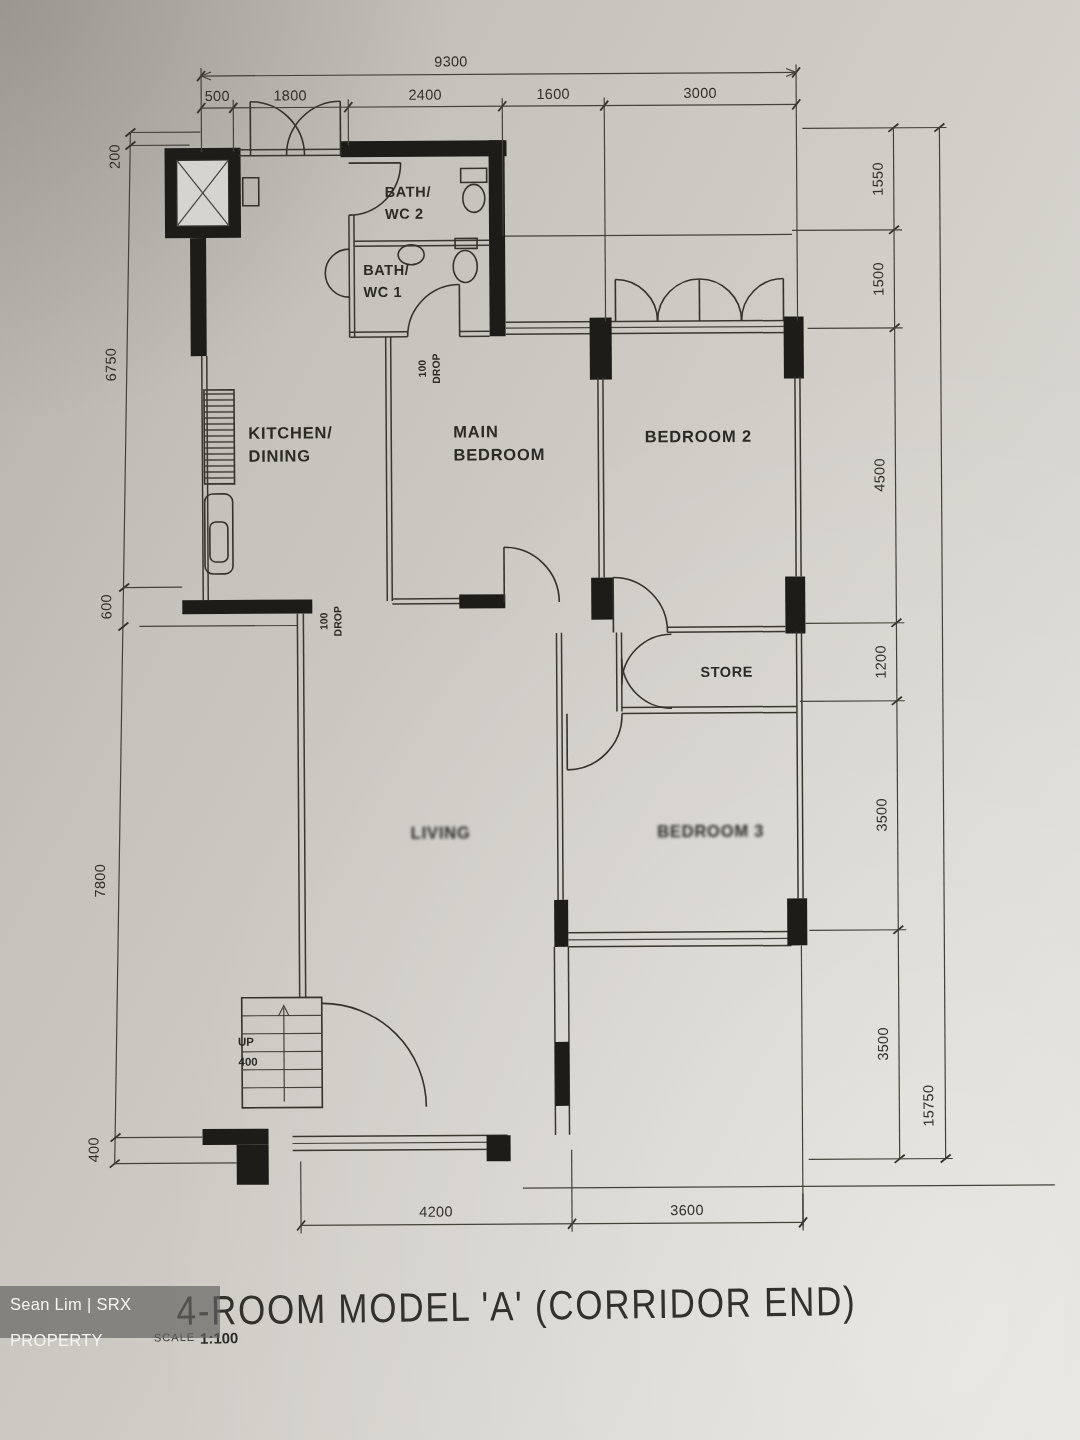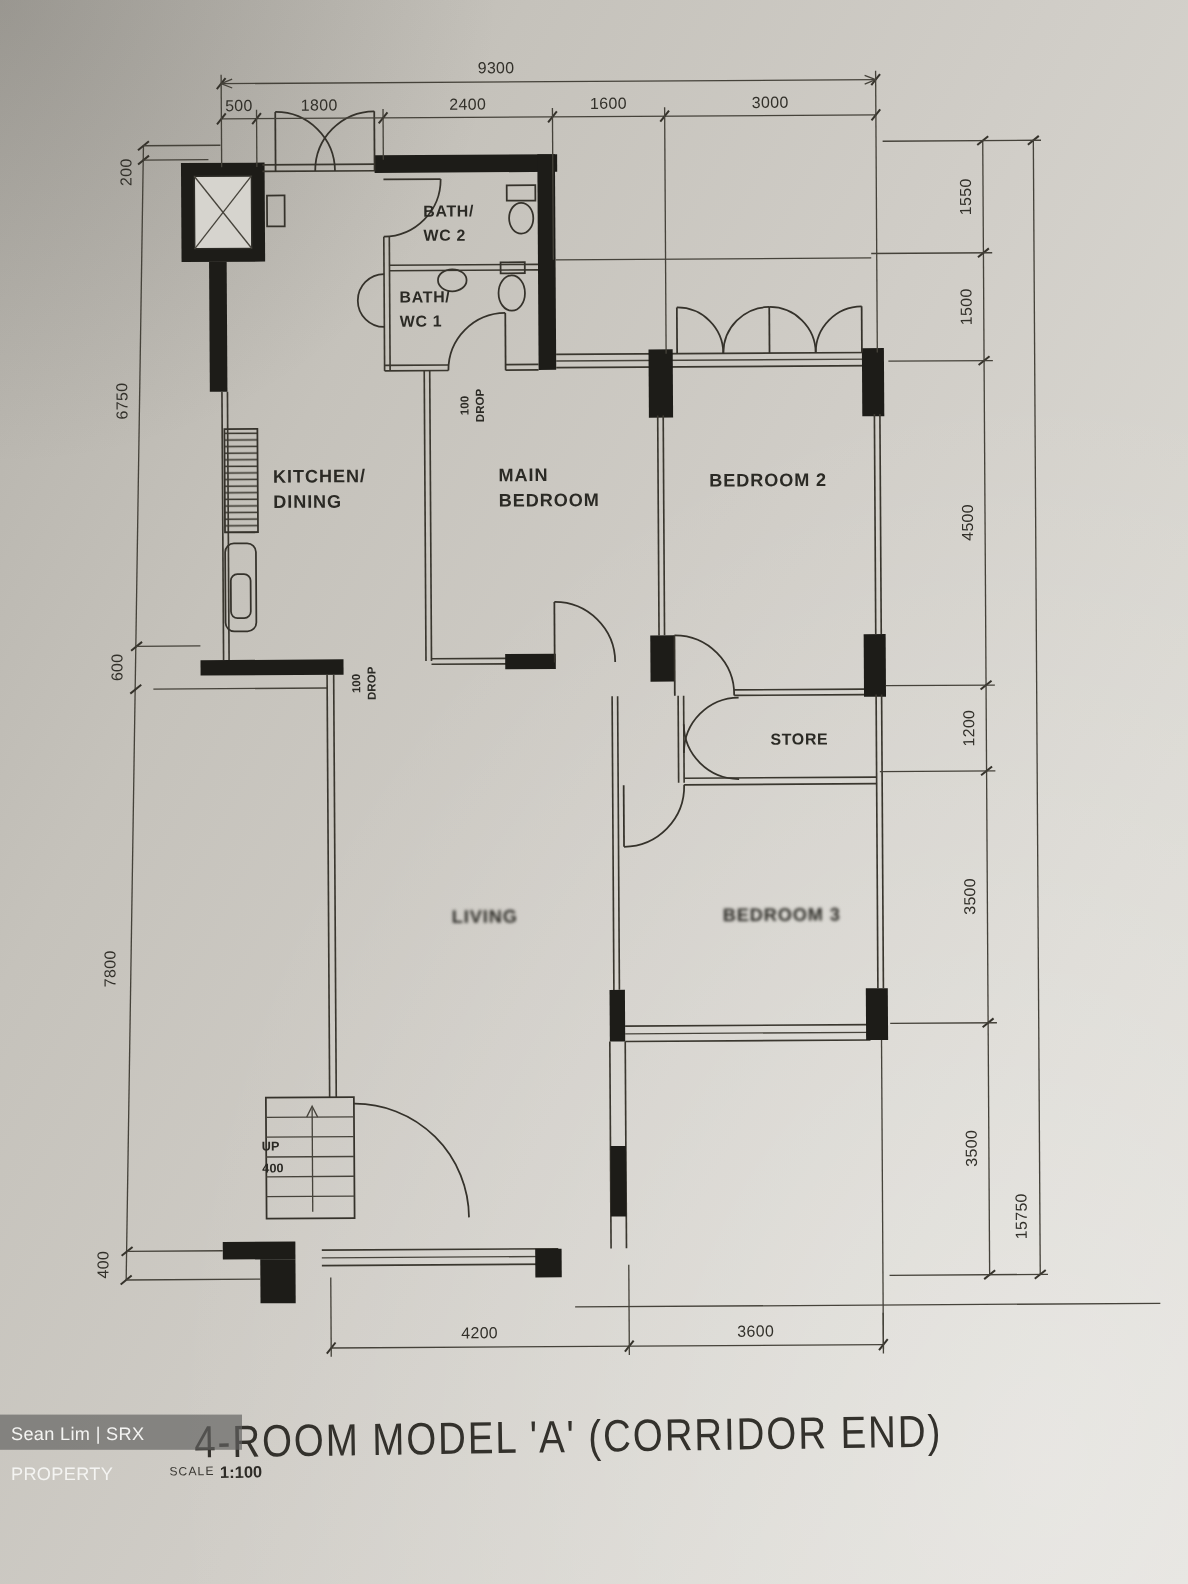--- a/index.html
+++ b/index.html
@@ -22,21 +22,21 @@
   .rlabel{font-size:16.5px;letter-spacing:.8px;font-weight:600;}
   .rlabel-s{font-size:14.5px;letter-spacing:.6px;font-weight:600;}
   .dlabel{font-size:14.5px;letter-spacing:.3px;font-weight:500;fill:#32302a;}
   .alabel{font-size:10.5px;font-weight:600;}
   .ulabel{font-size:11.5px;font-weight:600;}
   .smudge{filter:blur(1.5px);}
   .title-text{font-size:41px;font-weight:500;letter-spacing:2px;fill:#33312c;}
   .scale-lbl{font-size:11px;letter-spacing:1px;fill:#3a3833;}
   .scale-val{font-size:15px;font-weight:700;fill:#2e2c27;}
   .watermark{
-    position:absolute;left:0;top:1286px;width:220px;height:32px;
+    position:absolute;left:0;top:1286px;width:220px;height:52px;
     background:rgba(98,98,96,.68);color:#f4f4f2;font-size:16.5px;
     line-height:36px;padding-left:10px;box-sizing:border-box;
     letter-spacing:.3px;
   }
 </style>
 </head>
 <body>
 
 <div class="photo">
 

